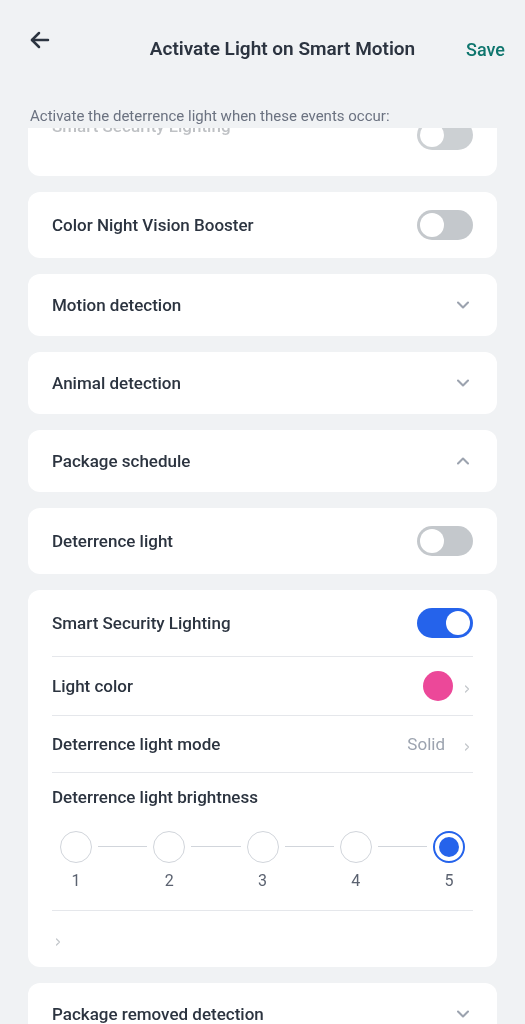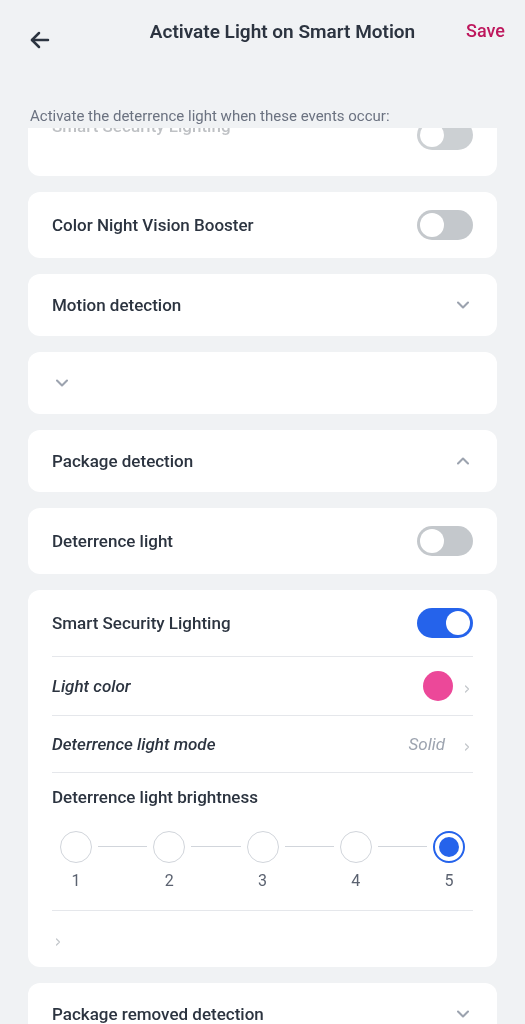--- a/index.html
+++ b/index.html
@@ -9,42 +9,42 @@
       font-family: -apple-system, BlinkMacSystemFont, 'Segoe UI', Roboto, sans-serif;
     }
     body {
       background: #f0f2f4;
       width: 525px;
       height: 1024px;
       overflow: hidden;
     }
     .header {
       display: flex;
-      align-items: flex-start;
+      align-items: flex-end;
       padding: 20px 20px 12px;
       position: relative;
     }
     .back-btn {
       width: 40px;
       height: 40px;
       display: flex;
       align-items: center;
       justify-content: center;
     }
     .title {
       flex: 1;
       text-align: center;
       font-size: 19px;
       font-weight: 600;
       color: #2c3440;
     }
     .save-btn {
       font-size: 18px;
       font-weight: 500;
-      color: #be185d;
+      color: #0f766e;
       position: absolute;
       right: 20px;
     }
     .subtitle {
       padding: 35px 30px 3px;
       font-size: 15px;
       color: #6b7280;
     }
     .card {
       background: #fff;
@@ -59,21 +59,20 @@
     }
     .row {
       display: flex;
       align-items: center;
       padding: 18px 24px;
       min-height: 62px;
     }
     .row-sm {
       padding: 14px 24px;
       min-height: 56px;
-      font-style: italic;
     }
     .row-cut {
       padding-top: 0;
       min-height: 42px;
       align-items: flex-start;
     }
     .row-label {
       flex: 1;
       font-size: 17px;
       font-weight: 500;
@@ -234,31 +233,32 @@
     <div class="chevron">
       <svg width="20" height="20" viewBox="0 0 24 24" fill="none" stroke="#9ca3af" stroke-width="2.5" stroke-linecap="round" stroke-linejoin="round">
           <polyline points="6 9 12 15 18 9"></polyline>
         </svg>
     </div>
   </div>
 </div>
 
 <div class="card">
   <div class="row">
+    <div class="row-label">Animal detection</div>
     <div class="chevron">
       <svg width="20" height="20" viewBox="0 0 24 24" fill="none" stroke="#9ca3af" stroke-width="2.5" stroke-linecap="round" stroke-linejoin="round">
           <polyline points="6 9 12 15 18 9"></polyline>
         </svg>
     </div>
   </div>
 </div>
 
 <div class="card">
   <div class="row">
-    <div class="row-label">Package detection</div>
+    <div class="row-label">Package schedule</div>
     <div class="chevron">
       <svg width="20" height="20" viewBox="0 0 24 24" fill="none" stroke="#9ca3af" stroke-width="2.5" stroke-linecap="round" stroke-linejoin="round">
           <polyline points="6 15 12 9 18 15"></polyline>
         </svg>
     </div>
   </div>
 </div>
 
 <div class="card">
   <div class="row">

